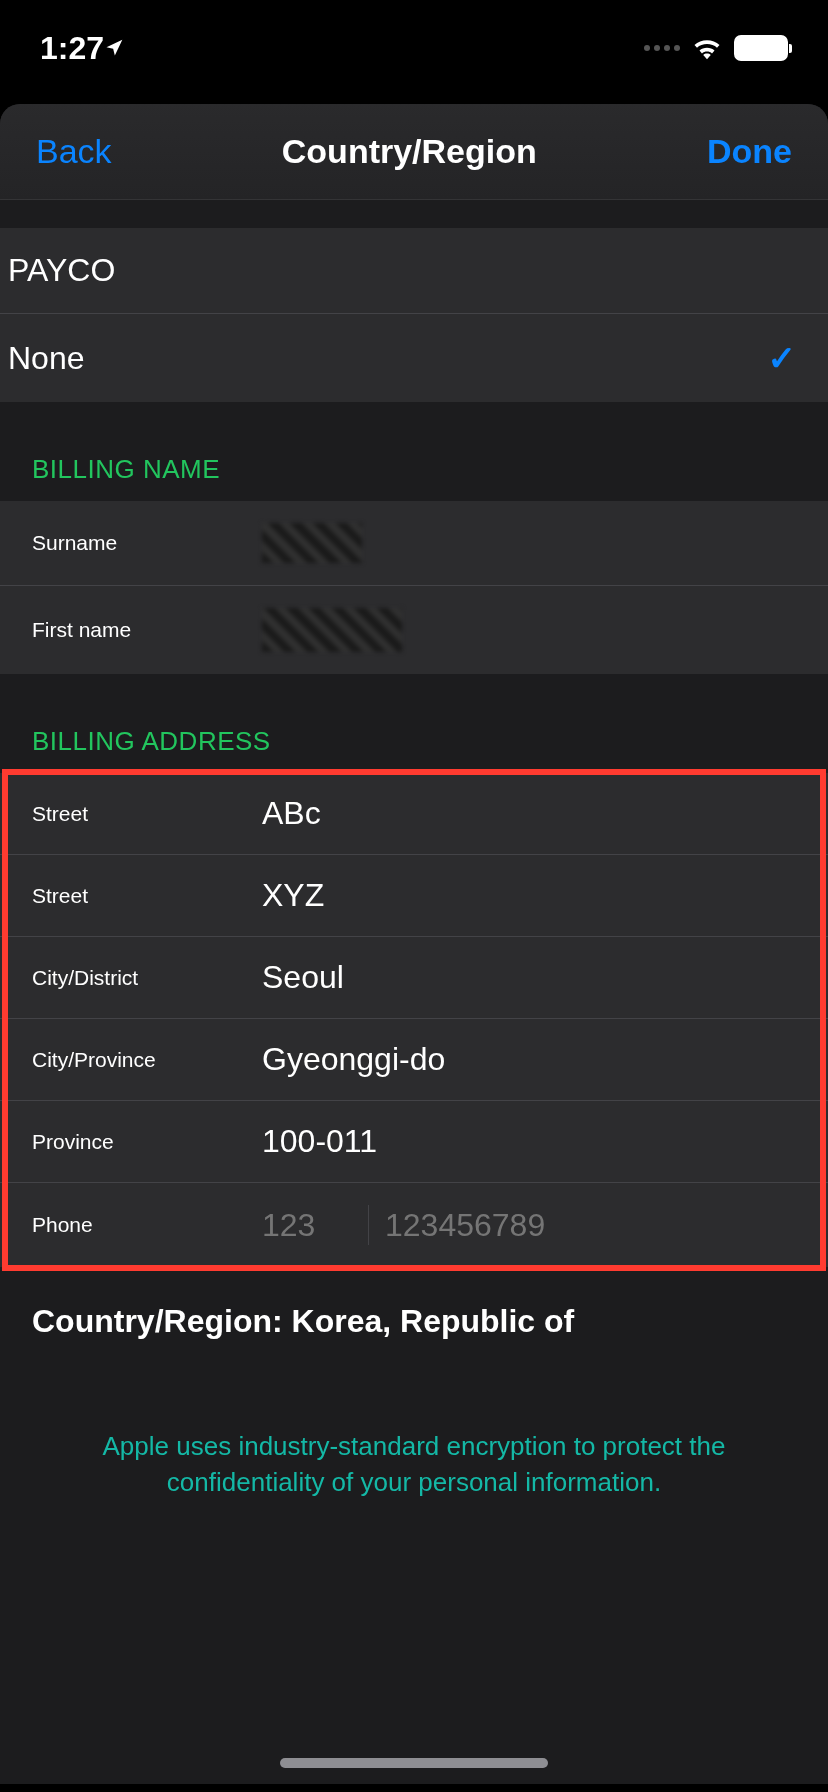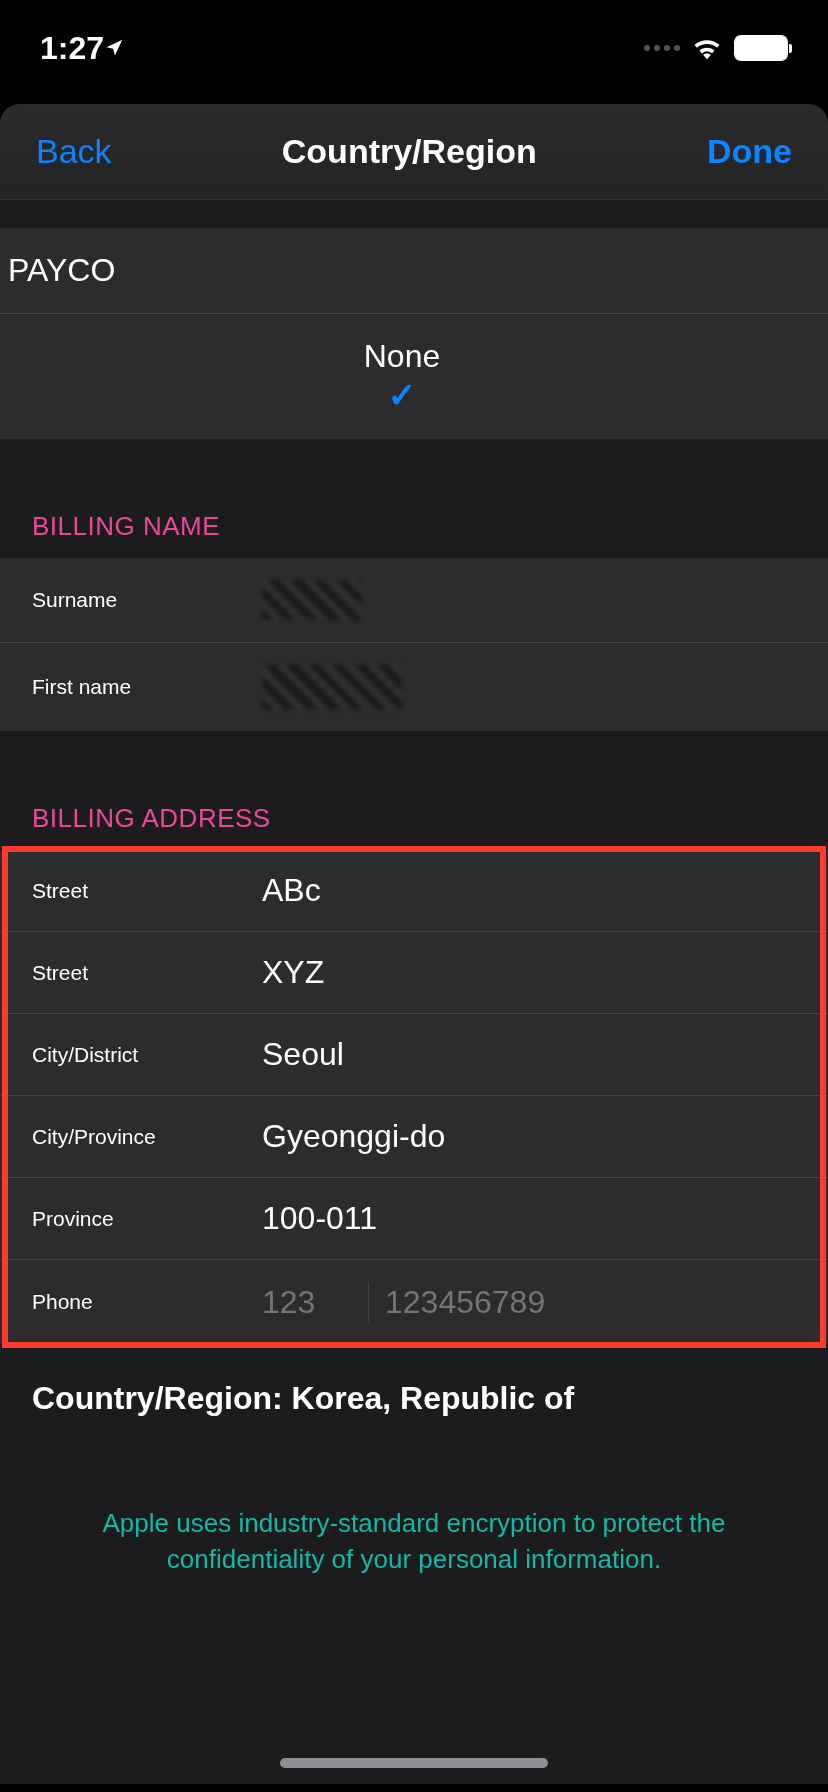--- a/index.html
+++ b/index.html
@@ -18,26 +18,26 @@
     
     .sheet { background: #1c1c1e; border-radius: 20px 20px 0 0; margin-top: 16px; min-height: 1680px; position: relative; }
     
     .nav-bar { display: flex; justify-content: space-between; align-items: center; padding: 28px 36px; border-bottom: 1px solid rgba(255,255,255,0.05); background: linear-gradient(to bottom, #2a2a2c, #242426); border-radius: 20px 20px 0 0; }
     .nav-button { color: #0a84ff; font-size: 34px; font-weight: 400; cursor: pointer; }
     .nav-button.done { font-weight: 600; }
     .nav-title { color: #fff; font-size: 34px; font-weight: 600; }
     
     .section-group { background: #2c2c2e; }
     .row { display: flex; align-items: center; padding: 24px 32px; border-bottom: 0.5px solid rgba(84,84,88,0.6); min-height: 78px; }
-    .row:last-child { border-bottom: none; flex-direction: column; }
+    .row:last-child { border-bottom: none; }
     .row-label { color: #fff; font-size: 32px; flex: 1; }
     .row-checkmark { color: #0a84ff; font-size: 34px; font-weight: 700; }
     .row-selectable { cursor: pointer; padding-left: 8px; }
     
-    .section-header { color: #ec4899; font-size: 26px; font-weight: 400; padding: 72px 32px 16px; text-transform: uppercase; letter-spacing: 0.5px; }
+    .section-header { color: #22c55e; font-size: 26px; font-weight: 400; padding: 52px 32px 16px; text-transform: uppercase; letter-spacing: 0.5px; }
     
     .field-row { display: flex; align-items: center; padding: 22px 32px; border-bottom: 0.5px solid rgba(84,84,88,0.6); min-height: 78px; }
     .field-row:last-child { border-bottom: none; }
     .field-label { color: #fff; font-size: 21px; width: 230px; flex-shrink: 0; }
     .field-value { color: #fff; font-size: 32px; background: transparent; border: none; outline: none; flex: 1; }
     .field-value::placeholder { color: #8e8e93; }
     
     .redacted { width: 100px; height: 40px; background: repeating-linear-gradient(45deg, #1a1a1a, #1a1a1a 8px, #303030 8px, #303030 16px); filter: blur(2px); }
     .redacted.wider { width: 140px; height: 44px; }
     

